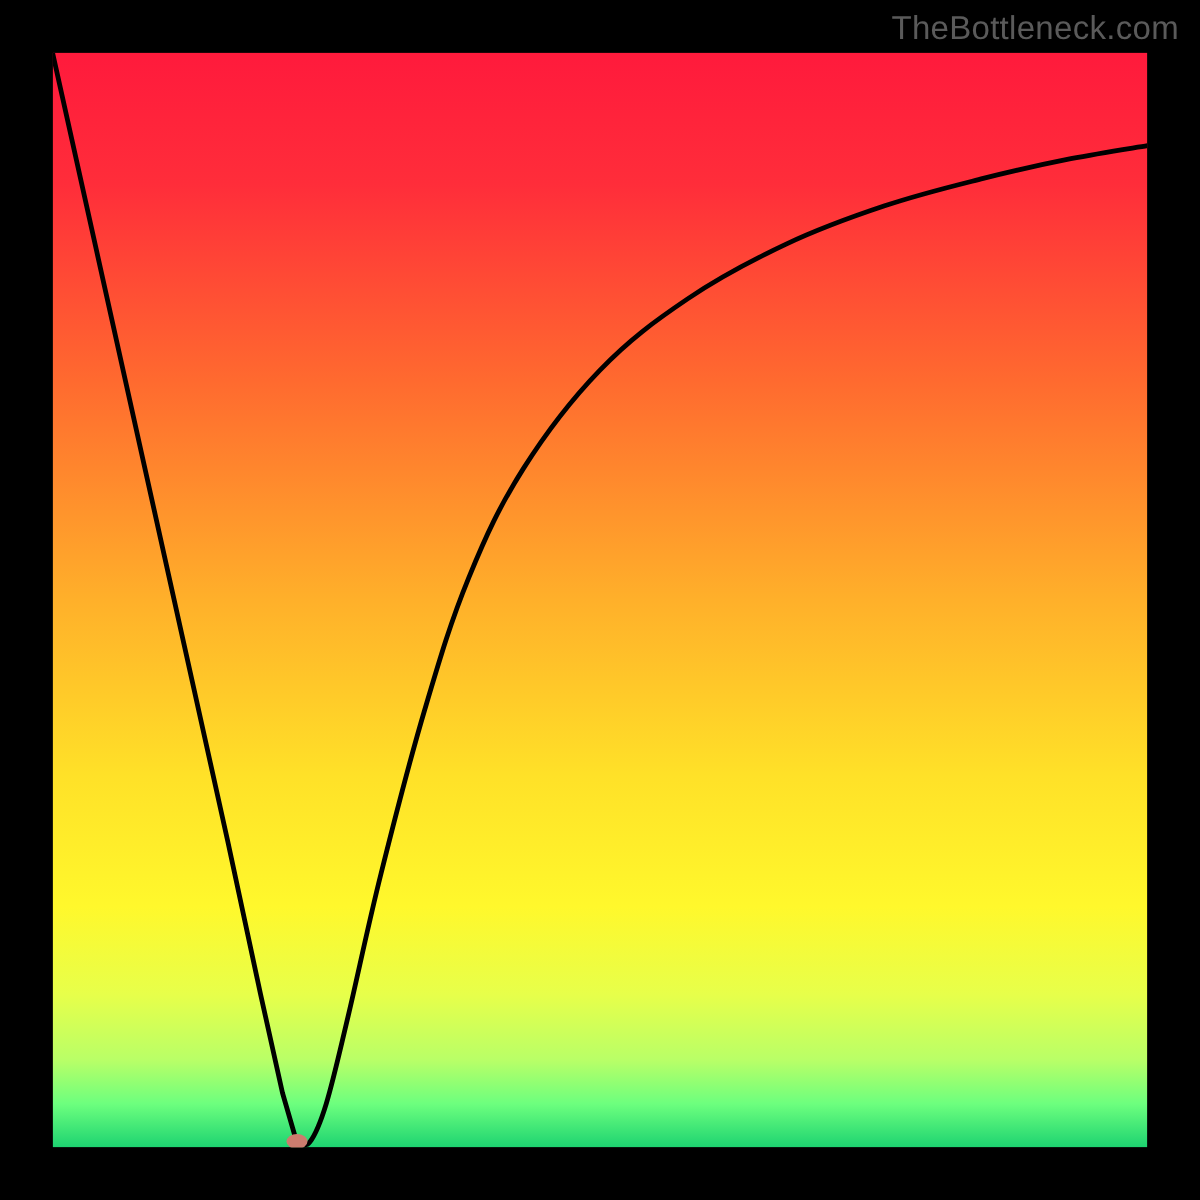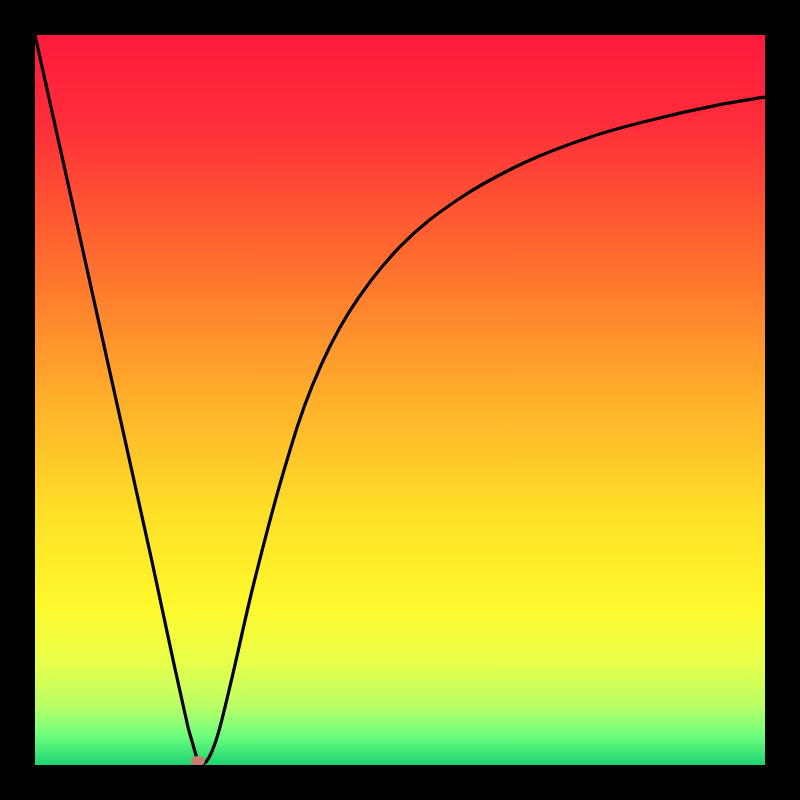--- a/index.html
+++ b/index.html
@@ -55,20 +55,21 @@
     font-size: 22px;
     letter-spacing: 0.2px;
     font-weight: 400;
   }
 </style>
 </head>
 <body>
 
 <div class="frame">
 
+  <div class="watermark">TheBottleneck.com</div>
 
   <div class="plot-area">
 
     <svg class="gradient" viewBox="0 0 730 730" preserveAspectRatio="none">
       <defs>
         <linearGradient id="bg-grad" x1="0" y1="0" x2="0" y2="1">
         <stop offset="0%" stop-color="#ff1a3c"></stop>
             <stop offset="12%" stop-color="#ff2d3a"></stop>
             <stop offset="30%" stop-color="#ff6a2f"></stop>
             <stop offset="50%" stop-color="#ffb02a"></stop>

